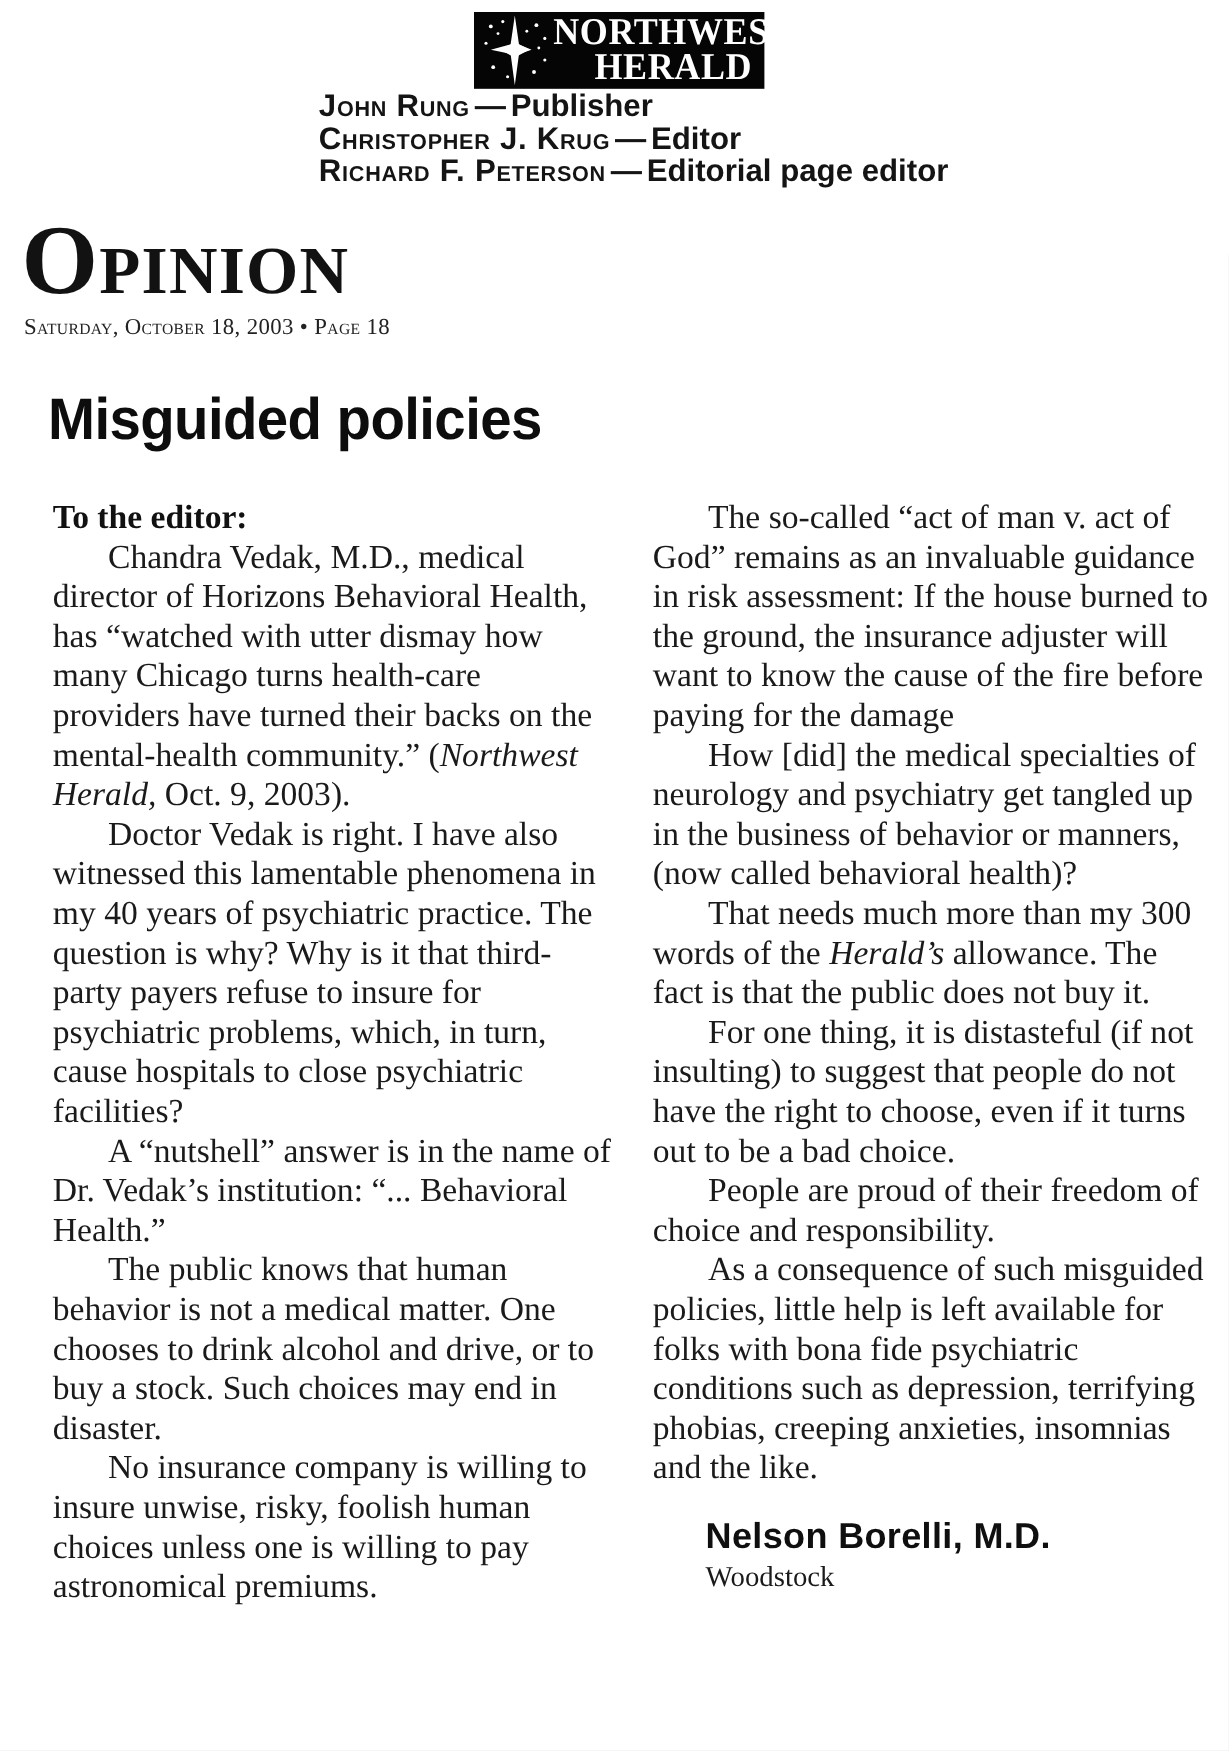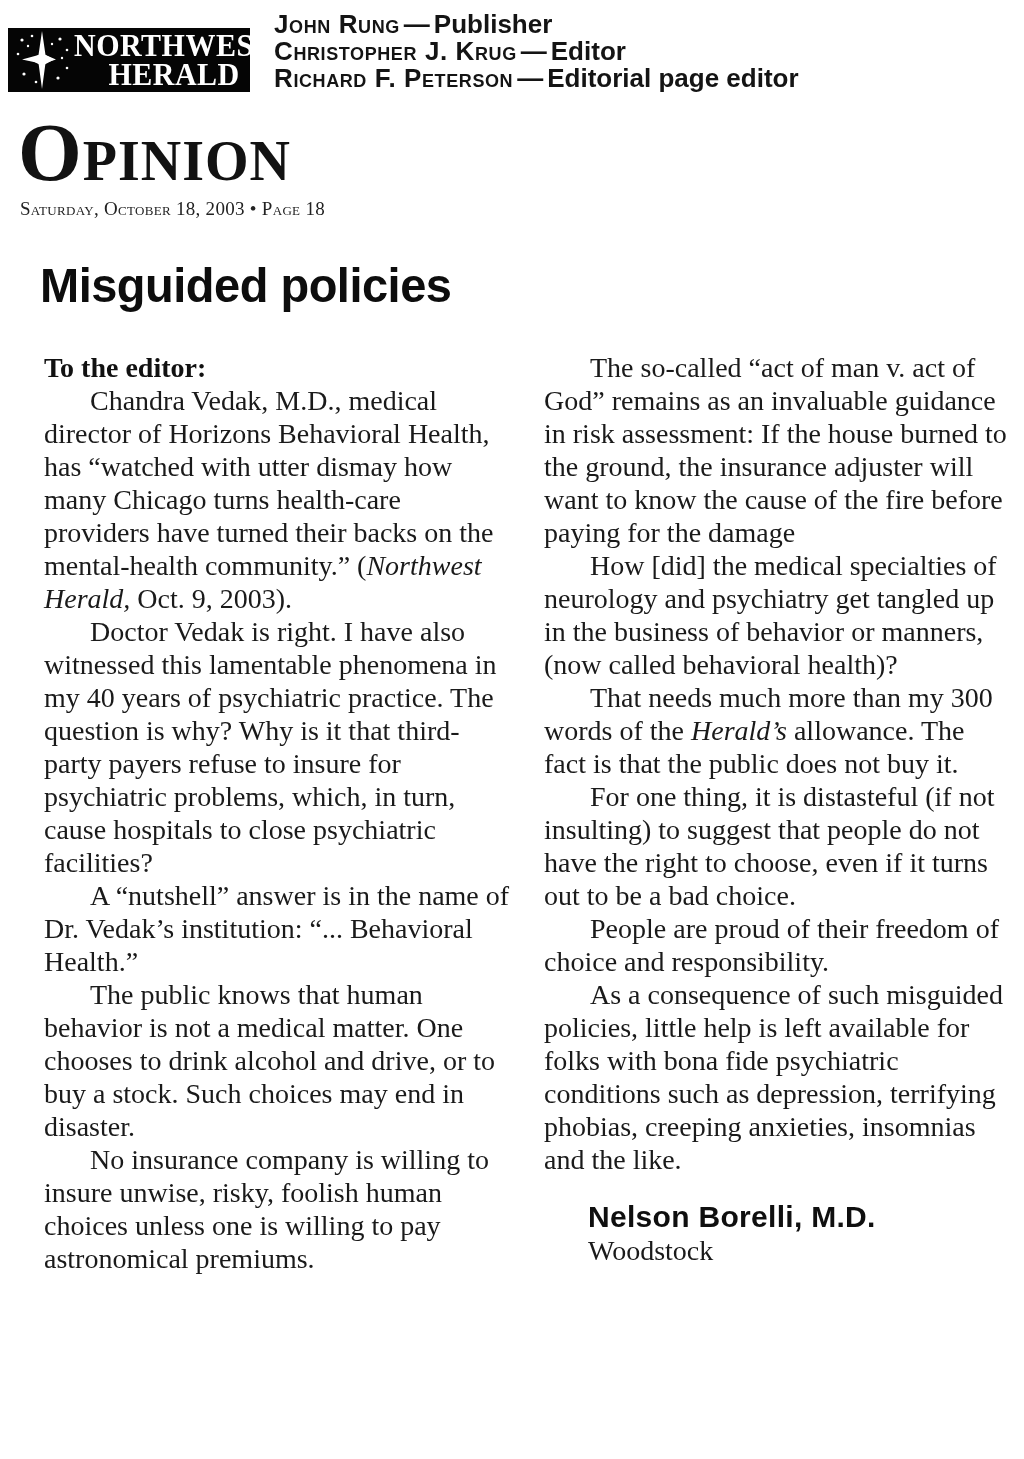--- a/index.html
+++ b/index.html
@@ -8,21 +8,21 @@
     position: relative;
     width: 1024px;
     height: 1459px;
     margin: 0 auto;
     background: #ffffff;
     overflow: hidden;
     color: #1a1a1a;
   }
 
   
-  .masthead { display: flex; align-items: flex-end; padding: 10px 0 0 8px; }
+  .masthead { display: flex; align-items: center; padding: 10px 0 0 8px; flex-direction: column; }
   .logo-box {
     width: 242px; height: 64px;
     background: #050505;
     display: flex; align-items: center;
     padding: 2px 8px 2px 4px;
     flex-shrink: 0;
   }
   .logo-star { width: 62px; height: 60px; flex-shrink: 0; }
   .logo-text {
     flex: 1; text-align: center;
@@ -98,21 +98,21 @@
   .sig-name {
     font-family: "Liberation Sans", sans-serif;
     font-weight: bold;
     font-size: 30px;
     line-height: 34px;
     color: #0f0f0f;
     letter-spacing: 0.3px;
   }
   .sig-loc {
     font-family: "Liberation Serif", serif;
-    font-size: 28px;
+    font-size: 24px;
     line-height: 34px;
     color: #1a1a1a;
   }
 </style>
 </head>
 <body>
 
 <div class="page">
 
   <div class="masthead">

